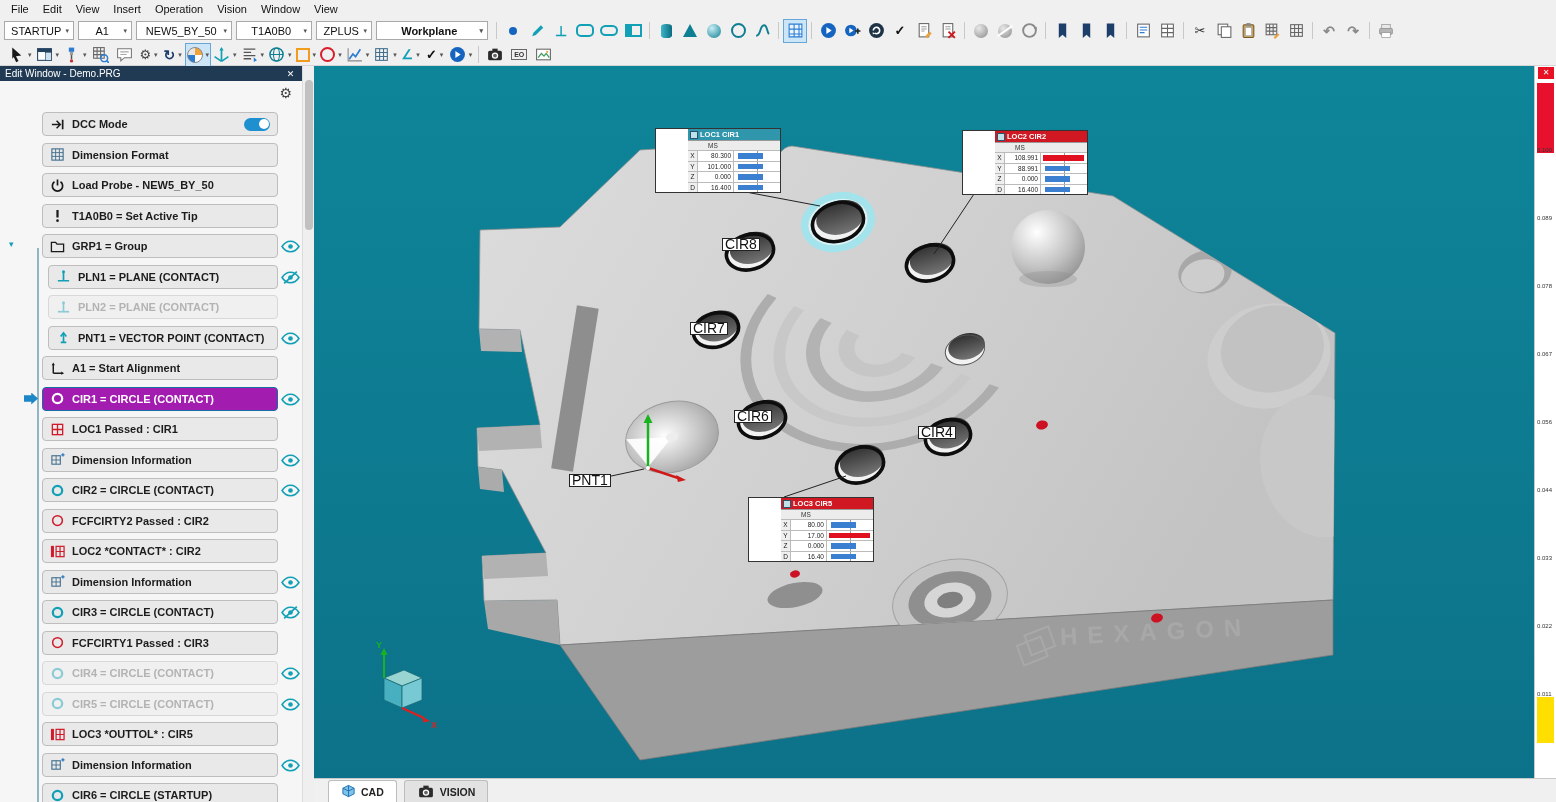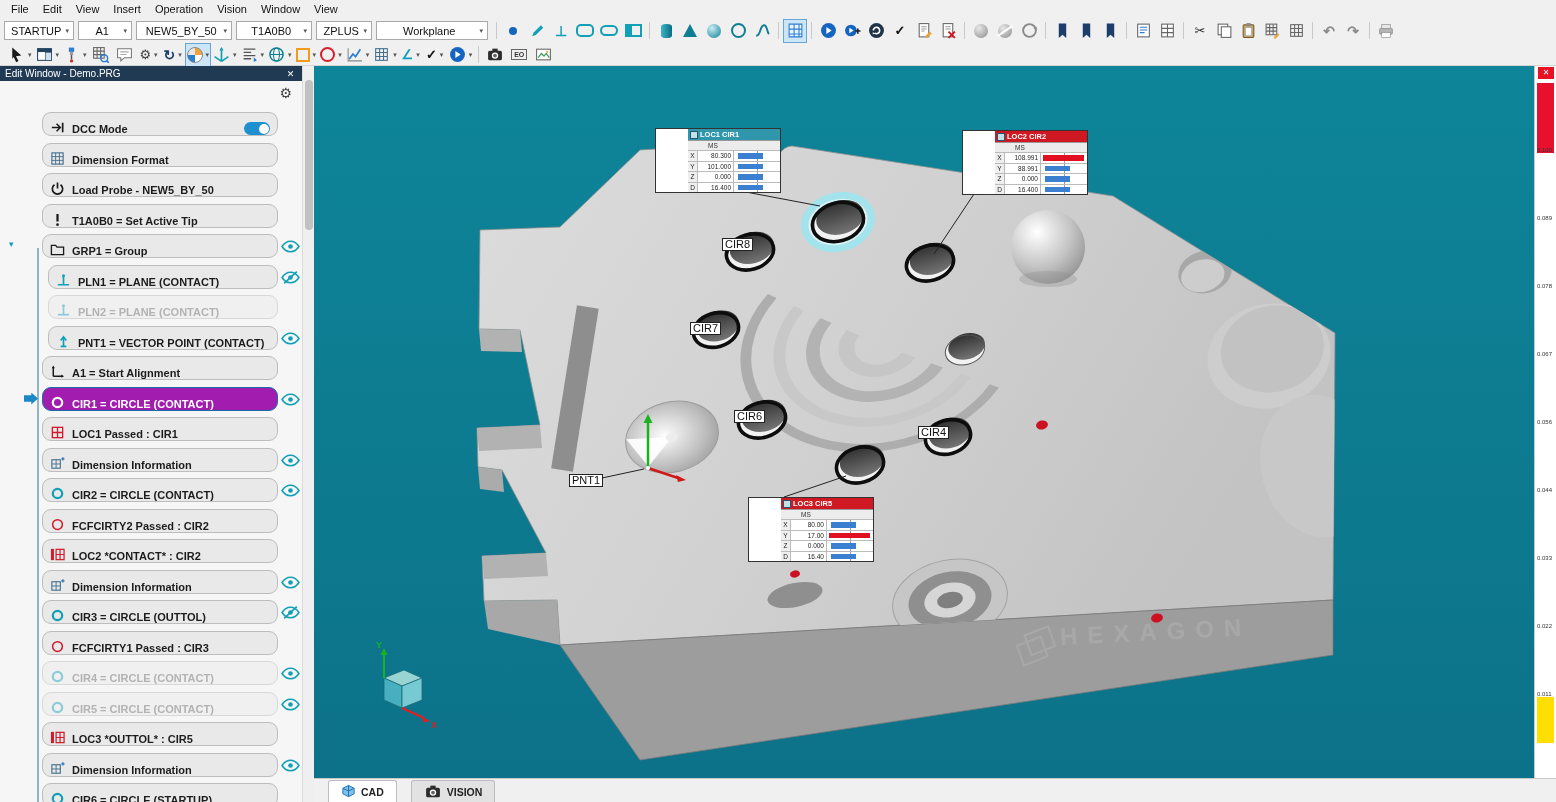--- a/index.html
+++ b/index.html
@@ -23,40 +23,40 @@
 
   
   #panel{position:absolute;left:0;top:66px;width:302px;height:736px;background:#f6f6f7;overflow:hidden;}
   .panel-title{height:15px;background:#203a54;color:#fff;font-size:10px;display:flex;align-items:center;padding:0 5px;}
   .panel-title .pt-t{flex:1;}
   .pt-close{width:13px;text-align:center;font-size:9px;color:#fff;}
   .panel-gear{position:absolute;top:20px;right:10px;font-size:14px;color:#444;line-height:1;}
   .tree-line{position:absolute;left:37px;top:182px;width:2px;height:554px;background:#8fb6c2;}
   #ew-items{position:absolute;top:46px;left:0;right:0;}
   .ew-row{position:relative;height:24px;margin-bottom:6.5px;display:flex;align-items:center;}
-  .ew-btn{margin-left:42px;width:236px;height:24px;background:#e9e9e9;border:1px solid #bdbdbd;border-radius:9px;display:flex;align-items:flex-end;padding:0 7px;gap:7px;font-size:11px;font-weight:600;color:#1c1c1c;overflow:hidden;white-space:nowrap;box-sizing:border-box;}
+  .ew-btn{margin-left:42px;width:236px;height:24px;background:#e9e9e9;border:1px solid #bdbdbd;border-radius:4px;display:flex;align-items:center;padding:0 7px;gap:7px;font-size:11px;font-weight:600;color:#1c1c1c;overflow:hidden;white-space:nowrap;box-sizing:border-box;}
   .ew-row.indent .ew-btn{margin-left:48px;width:230px;}
   .ew-row.selected .ew-btn{background:#a21caf;border-color:#156ea6;color:#fff;}
   .ew-row.grayed .ew-btn{color:#b3b3b3;background:#f0f0f0;border-color:#d8d8d8;}
   .ew-row.grayed .ew-btn svg{opacity:.45;}
   .ew-lab{overflow:hidden;white-space:nowrap;}
   .ew-eye{position:absolute;left:281px;top:5px;width:19px;height:14px;}
   .ew-toggle{margin-left:auto;width:26px;height:13px;border-radius:7px;background:#1e90d0;position:relative;flex:none;}
   .ew-toggle::after{content:"";position:absolute;right:1.5px;top:1.5px;width:10px;height:10px;border-rad​ius:50%;border-radius:50%;background:#fff;}
   .ew-expander{position:absolute;left:9px;top:6px;color:#12a0b6;font-size:9px;line-height:1;}
   .ew-pointer{position:absolute;left:24px;top:6px;width:14px;height:12px;background:#1b87c6;clip-path:polygon(0 22%,52% 22%,52% 0,100% 50%,52% 100%,52% 78%,0 78%);}
 
   
   #vscroll{position:absolute;left:302px;top:66px;width:12px;height:736px;background:#efefef;border-left:1px solid #dcdcdc;box-sizing:border-box;}
   .vthumb{position:absolute;left:2px;top:14px;width:8px;height:150px;background:#c1c1c1;border-radius:4px;}
 
   
   #viewport{position:absolute;left:314px;top:66px;width:1222px;height:712px;background:linear-gradient(180deg,#0e8599 0%,#0c7289 100%);overflow:hidden;}
   #scene{position:absolute;left:0;top:0;}
-  .feat-label{position:absolute;background:#fff;border:1px solid #222;font-size:11px;line-height:11px;padding:0 2px;color:#111;z-index:3;}
+  .feat-label{position:absolute;background:#fff;border:1px solid #222;font-size:14px;line-height:11px;padding:0 2px;color:#111;z-index:3;}
   .brand{position:absolute;left:746px;top:552px;display:flex;align-items:center;gap:10px;transform:rotate(-3deg);opacity:.85;z-index:2;}
   .brand .bt{color:#ababab;font-size:24px;font-weight:bold;letter-spacing:10px;}
 
   .callout{position:absolute;width:92px;border:1px solid #333;background:#fff;z-index:4;padding-left:32px;}
   .co-title{height:11px;color:#fff;display:flex;align-items:center;padding:0 2px;gap:2px;font-weight:bold;font-size:7.5px;background:#3096ac;}
   .callout.outtol .co-title{background:#d01822;}
   .co-title::before{content:"";width:6px;height:6px;background:#bfe2ea;border:1px solid #25566b;flex:none;}
   .co-head{height:9px;background:#ececec;border-top:1px solid #999;font-size:6.5px;color:#333;padding-left:20px;line-height:9px;}
   .co-row{display:flex;height:9.5px;border-top:1px solid #bbb;align-items:stretch;font-size:6.5px;color:#222;}
   .co-axis{width:9px;text-align:center;background:#efefef;border-right:1px solid #bbb;line-height:9.5px;}
@@ -67,21 +67,21 @@
   .co-bar .bar.red{background:#e01020;left:4%;width:90%;}
 
   
   #scalecol{position:absolute;left:1534px;top:66px;width:22px;height:736px;background:#fff;border-left:1px solid #c9c9c9;box-sizing:border-box;}
   .scale-close{position:absolute;top:1px;left:3px;width:16px;height:12px;background:#e81123;color:#fff;font-size:8px;line-height:12px;text-align:center;}
   .scale-bar{position:absolute;top:17px;left:2px;width:17px;}
   .scale-seg{position:relative;width:17px;}
   .scale-seg i{position:absolute;left:0;bottom:0;font-style:normal;font-size:6px;color:#333;line-height:6px;}
 
   
-  #tabbar{position:absolute;left:314px;top:778px;width:1242px;height:24px;background:#f0f0f0;border-top:1px solid #c9c9c9;display:flex;align-items:flex-end;padding-left:14px;gap:14px;box-sizing:border-box;}
+  #tabbar{position:absolute;left:314px;top:778px;width:1242px;height:24px;background:#f0f0f0;border-top:1px solid #c9c9c9;display:flex;align-items:flex-end;padding-left:14px;gap:7px;box-sizing:border-box;}
   .tab{height:21px;display:flex;align-items:center;gap:5px;padding:0 12px;font-size:10.5px;font-weight:bold;color:#222;border:1px solid #bdbdbd;border-bottom:none;background:#e2e2e2;border-radius:3px 3px 0 0;}
   .tab.active{background:#fff;}
 </style>
 </head>
 <body>
 
 <div id="app">
 
   <div id="menubar">
       <span class="menu-item">File</span>
@@ -107,21 +107,21 @@
         <span class="caret">▾</span>
       </div>
       <div class="combo" style="width: 76px;">
         <span class="cv">T1A0B0</span>
         <span class="caret">▾</span>
       </div>
       <div class="combo" style="width: 56px;">
         <span class="cv">ZPLUS</span>
         <span class="caret">▾</span>
       </div>
-      <div class="combo" style="width: 112px;">
+      <div class="combo" style="width: 112px; font-weight: bold;">
         <span class="cv">Workplane</span>
         <span class="caret">▾</span>
       </div>
       <span class="tsep"></span>
       <div class="tbtn">
         <span style="width: 8px; height: 8px; border-radius: 50%; background: rgb(21, 101, 192); display: inline-block;"></span>
       </div>
       <div class="tbtn">
         <svg width="17" height="17" viewBox="0 0 16 16" style="display: inline-block;">
           <path d="M3 13.5l1.2-3.4 7-7 2.2 2.2-7 7z" fill="#12a0b6"></path>
@@ -641,21 +641,21 @@
               <circle cx="9" cy="6" r="2.2" fill="#12a0b6"></circle>
             </svg></span>
         </div>
         <div class="ew-row">
           <div class="ew-btn">
             <span style="display: flex;">
               <svg width="15" height="15" viewBox="0 0 16 16">
                 <circle cx="8" cy="8" r="5" fill="none" stroke="#12a0b6" stroke-width="2.4"></circle>
               </svg>
             </span>
-            <span class="ew-lab">CIR3 = CIRCLE (OUTTOL)</span>
+            <span class="ew-lab">CIR3 = CIRCLE (CONTACT)</span>
           </div>
           <span class="ew-eye"><svg width="19" height="13" viewBox="0 0 18 12">
               <path d="M1 6C3.5 2 6 1 9 1s5.5 1 8 5c-2.5 4-5 5-8 5S3.5 10 1 6z" fill="none" stroke="#12a0b6" stroke-width="1.5"></path>
               <circle cx="9" cy="6" r="2.2" fill="#12a0b6"></circle>
               <path d="M3 11.5L15 .5" stroke="#12a0b6" stroke-width="1.6"></path>
             </svg></span>
         </div>
         <div class="ew-row">
           <div class="ew-btn">
             <span style="display: flex;">

